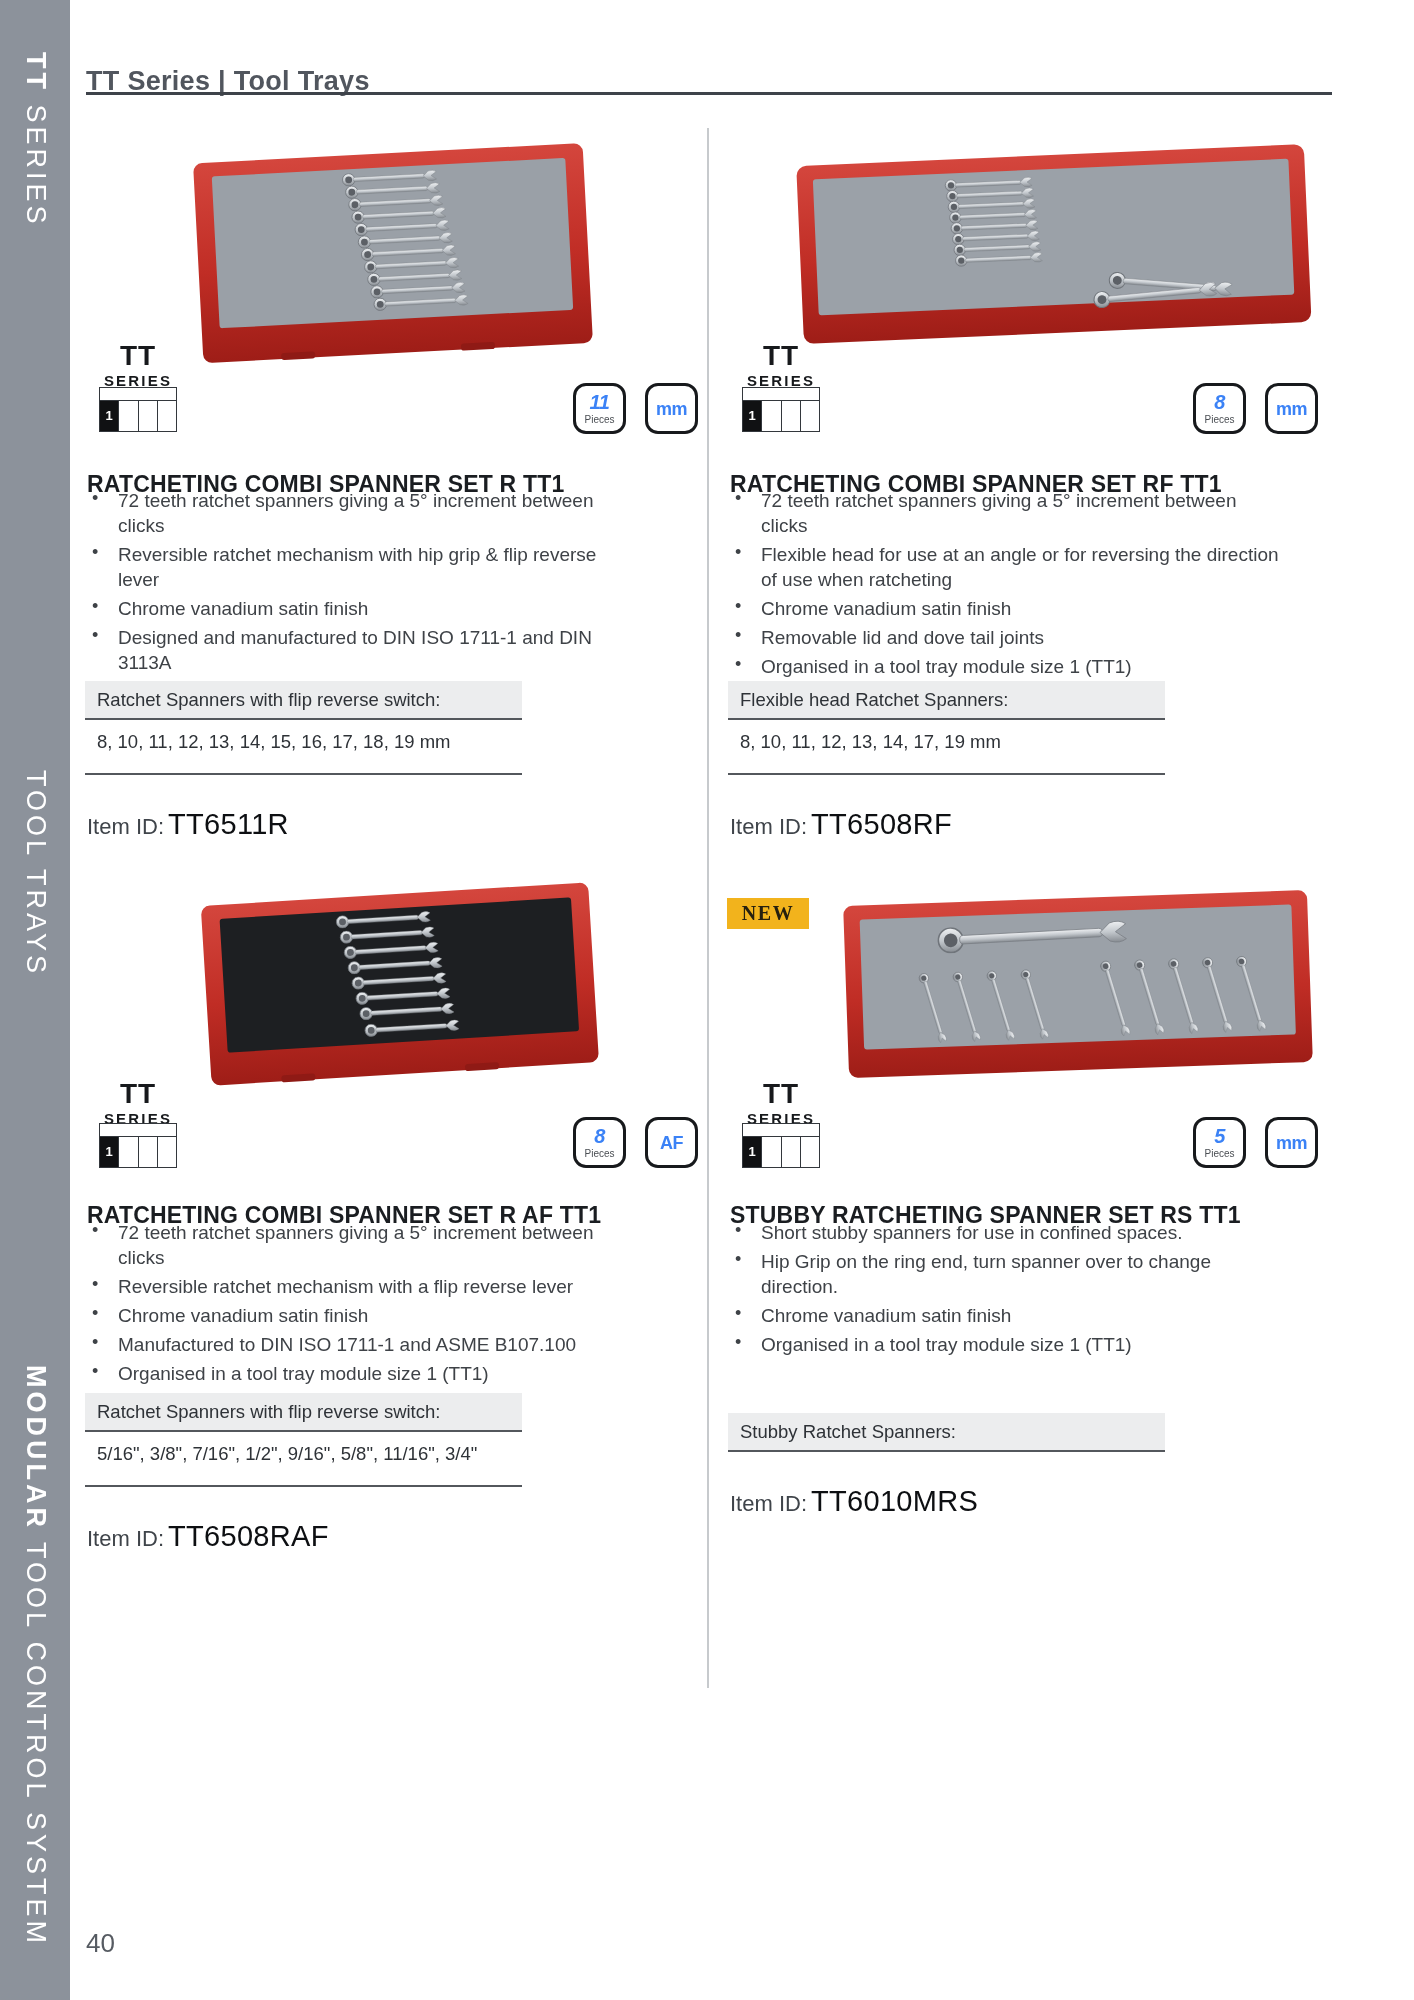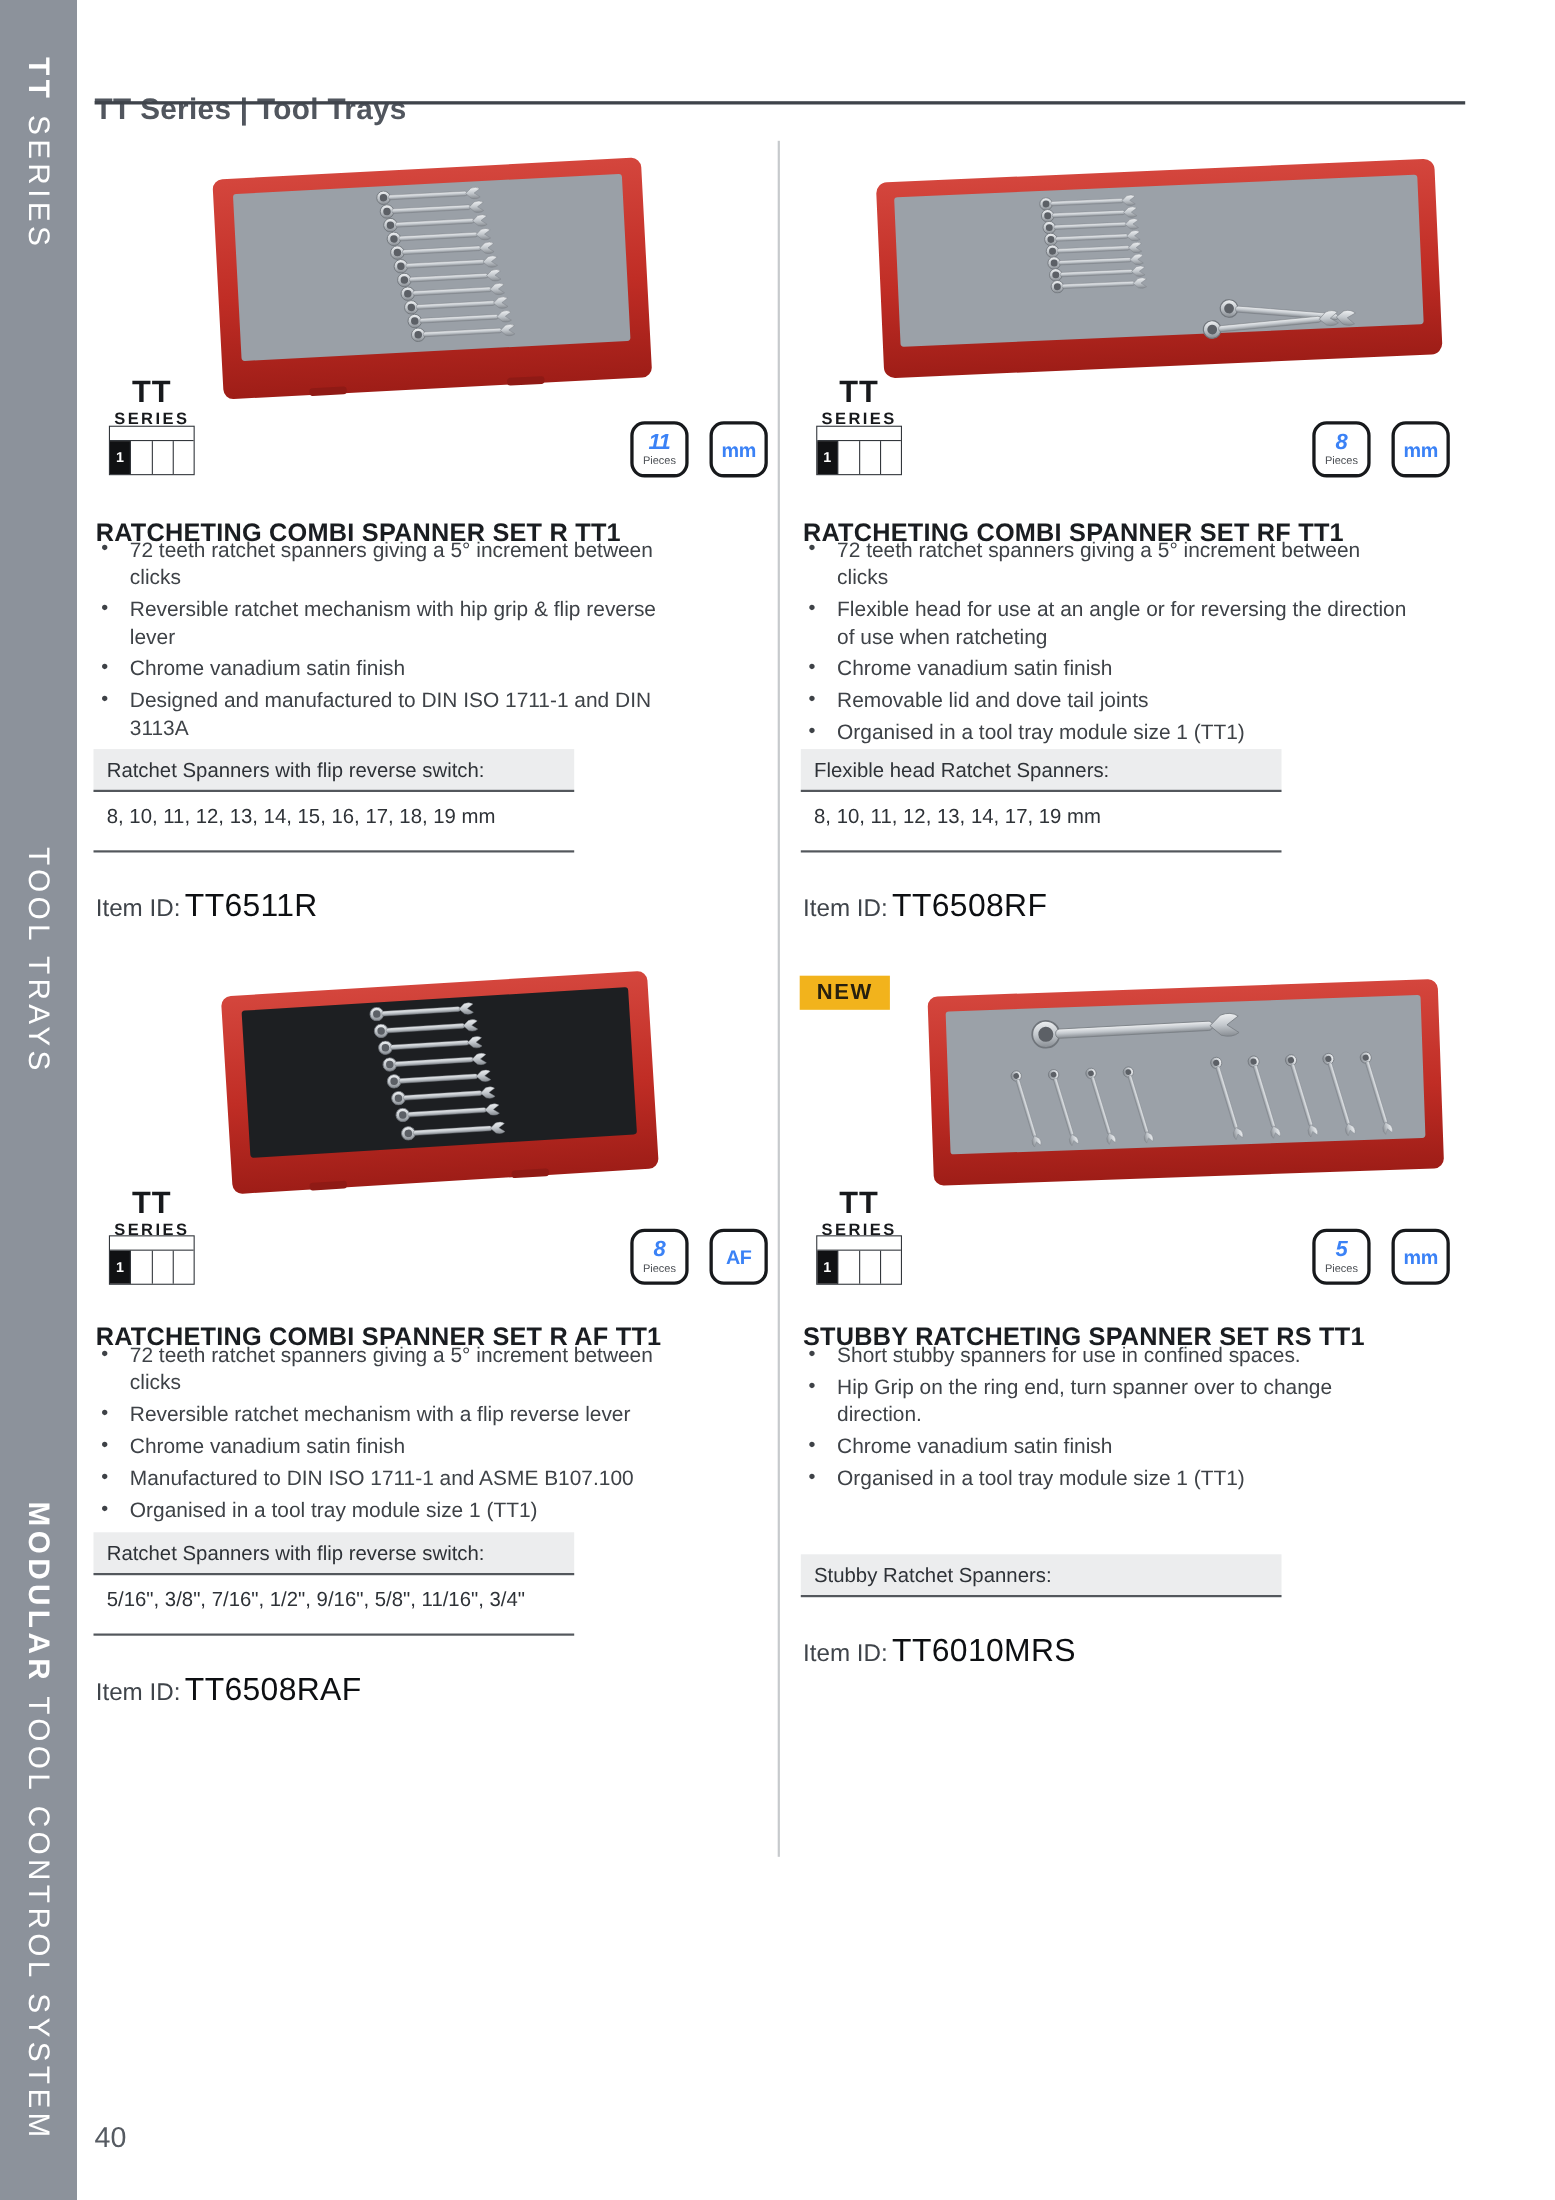--- a/index.html
+++ b/index.html
@@ -10,21 +10,21 @@
   .sidebar{position:absolute;left:0;top:0;width:70px;height:2000px;background:#8C929B;}
   .side-label{position:absolute;left:50%;transform:translateX(-50%);
               writing-mode:vertical-rl;color:#fff;font-size:27px;letter-spacing:4px;
               white-space:nowrap;}
   .side-label b{font-weight:700;}
   .side-top{top:52px;}
   .side-mid{top:770px;}
   .side-bot{top:1365px;}
 
   
-  .page-title{position:absolute;left:86px;top:66px;font-size:27px;font-weight:700;
+  .page-title{position:absolute;left:86px;top:48px;font-size:27px;font-weight:700;
               color:#51565e;letter-spacing:0.3px;}
   .header-rule{position:absolute;left:86px;top:92px;width:1246px;height:3px;background:#3e434a;}
 
   
   .divider-v{position:absolute;left:707px;top:128px;width:2px;height:1560px;background:#c7cacd;}
 
   
   .cell{position:absolute;width:606px;
         --photo-top:25px;--mark-top:242px;--icon-top:287px;--badge-top:283px;
         --title-top:352px;--bullets-top:388px;--box-top:581px;}
@@ -35,23 +35,23 @@
   #p2{left:728px;top:100px;}
   #p3{left:85px;top:680px;}
   #p4{left:728px;top:680px;}
 
   .photo{position:absolute;top:var(--photo-top);}
   #p1 .photo{left:95px;}
   #p2 .photo{left:58px;}
   #p3 .photo{left:105px;}
   #p4 .photo{left:104px;}
 
-  .new-badge{position:absolute;left:-1px;top:207px;width:82px;height:31px;background:#F2B31C;
+  .new-badge{position:absolute;left:-1px;top:218px;width:82px;height:31px;background:#F2B31C;
              color:#26200f;font-size:20px;font-weight:800;letter-spacing:1.5px;
-             display:flex;align-items:center;justify-content:center;}
+             display:flex;align-items:center;justify-content:center;font-family:Liberation Serif, serif;}
 
   .tt-mark{position:absolute;left:12px;top:var(--mark-top);width:82px;text-align:center;color:#17191c;}
   .tt-mark .tt{font-size:28px;font-weight:800;line-height:1;letter-spacing:1px;}
   .tt-mark .series{font-size:15px;font-weight:600;letter-spacing:2.2px;margin-top:2px;}
 
   .tray-icon{position:absolute;left:14px;top:var(--icon-top);width:78px;height:45px;
              border:1.5px solid #33373c;background:#fff;box-sizing:border-box;}
   .ti-top{height:12px;border-bottom:1.5px solid #33373c;}
   .ti-cells{display:flex;height:calc(100% - 13.5px);}
   .ti-cell{flex:1;border-right:1.5px solid #33373c;}

